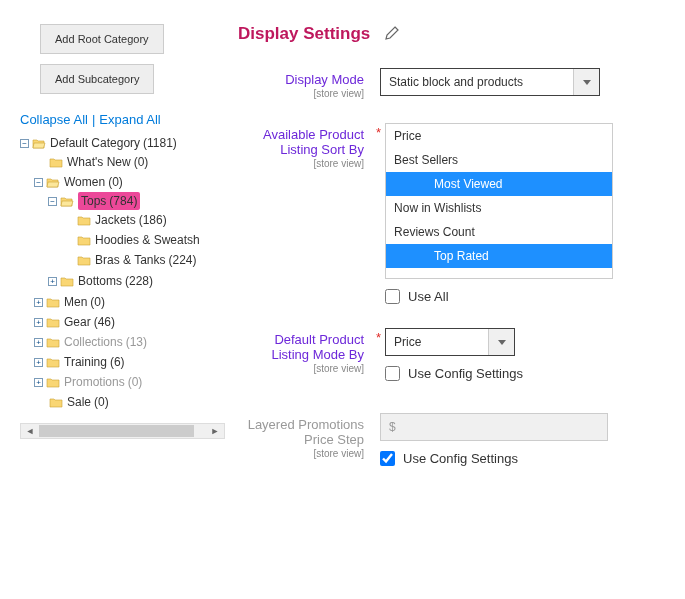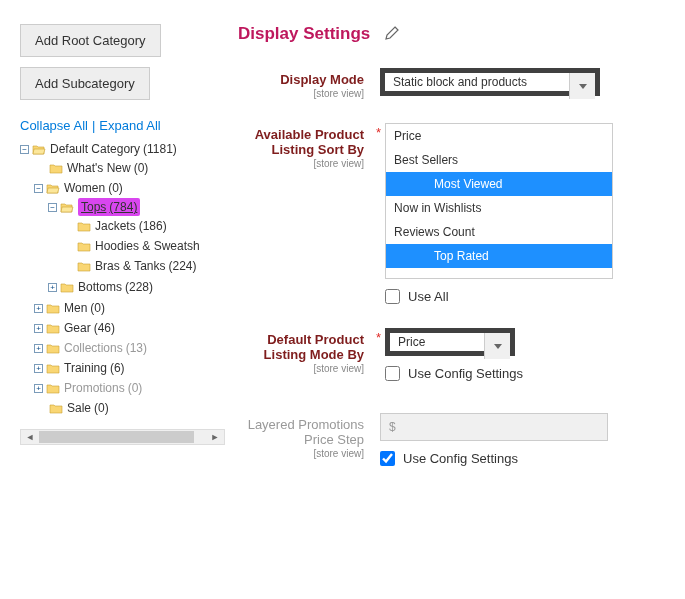--- a/index.html
+++ b/index.html
@@ -1,33 +1,33 @@
 <!DOCTYPE html>
 <html><head>
 <meta charset="utf-8">
 <style>
 * { box-sizing: border-box; margin: 0; padding: 0; }
 body { font-family: Arial, Helvetica, sans-serif; font-size: 12px; color: #333; background: #fff; width: 685px; height: 599px; position: relative; }
 
 .left-panel { position: absolute; left: 20px; top: 24px; width: 205px; }
 .right-panel { position: absolute; left: 238px; top: 24px; width: 430px; }
 
-.btn-secondary { background: #eee; border: 1px solid #ccc; padding: 8px 14px; font-size: 13px; color: #333; cursor: pointer; display: inline-block; margin-bottom: 10px; }
+.btn-secondary { background: #eee; border: 1px solid #ccc; padding: 8px 14px; font-size: 11px; color: #333; cursor: pointer; display: inline-block; margin-bottom: 10px; margin-left: 20px; }
 
 .tree-controls { margin-top: 8px; margin-bottom: 6px; font-size: 13px; color: #007bdb; }
 .tree-controls span { cursor: pointer; }
 .tree-controls .sep { color: #007bdb; padding: 0 4px; }
 
 .tree { font-size: 12px; line-height: 18px; }
 .tree ul { list-style: none; padding-left: 14px; }
 .tree > ul { padding-left: 0; }
 .tree li { padding: 1px 0; white-space: nowrap; }
 .tree-label { color: #333; display: inline-flex; align-items: center; }
 .tree-label.muted { color: #999; }
-.tree-label.selected { background: #d946ef; padding: 0 3px; border-radius: 2px; text-decoration: underline; }
+.tree-label.selected { background: #ec4899; padding: 0 3px; border-radius: 2px; }
 .tree-label .count { margin-left: 3px; text-align: right; }
 
 .toggle { display: inline-flex; align-items: center; justify-content: center; width: 9px; height: 9px; border: 1px solid #7a9bb9; background: #fff; font-size: 8px; line-height: 8px; color: #0a4a86; margin-right: 3px; cursor: pointer; vertical-align: middle; }
 .toggle.collapsed::before { content: "+"; }
 .toggle.expanded::before { content: "−"; }
 .toggle.none { border: none; background: transparent; width: 12px; }
 
 .folder-icon { display: inline-block; width: 14px; height: 11px; margin-right: 4px; vertical-align: middle; position: relative; }
 .folder-icon svg { display: block; }
 
@@ -36,27 +36,27 @@
 .tree-scrollbar .arrow-l, .tree-scrollbar .arrow-r { position: absolute; top: 0; width: 14px; height: 14px; font-size: 9px; color: #666; display: flex; align-items: center; justify-content: center; }
 .tree-scrollbar .arrow-l { left: 2px; }
 .tree-scrollbar .arrow-r { right: 2px; }
 
 
 .section-title { font-size: 17px; font-weight: 600; color: #be185d; display: inline-block; margin-right: 10px; }
 .pencil-icon { display: inline-block; width: 16px; height: 16px; vertical-align: text-bottom; color: #666; cursor: pointer; }
 
 .field-row { display: flex; align-items: flex-start; margin-top: 24px; }
 .field-label { width: 142px; text-align: right; padding-right: 16px; padding-top: 4px; }
-.field-label .label-text { font-size: 13px; font-weight: 700; color: #7f1d1d; display: block; }
+.field-label .label-text { font-size: 13px; font-weight: 400; color: #6d28d9; display: block; }
 .field-label .scope { font-size: 10px; color: #888; display: block; margin-top: 1px; }
 .field-label.muted .label-text { color: #999; font-weight: normal; }
 .field-value { flex: 1; }
 .required-star { color: #e02b27; font-size: 13px; position: relative; left: -4px; top: 2px; }
 
-.select { width: 220px; height: 28px; border: 5px solid #404040; background: #fff; position: relative; display: flex; align-items: center; padding: 0 8px; font-size: 12px; cursor: pointer; }
+.select { width: 220px; height: 28px; border: 1px solid #404040; background: #fff; position: relative; display: flex; align-items: center; padding: 0 8px; font-size: 12px; cursor: pointer; }
 .select .arrow { position: absolute; right: 0; top: 0; width: 26px; height: 26px; background: #f0f0f0; border-left: 1px solid #ccc; display: flex; align-items: center; justify-content: center; }
 .select .arrow::after { content: ""; border-left: 4px solid transparent; border-right: 4px solid transparent; border-top: 5px solid #666; }
 
 .toggle-switch { width: 40px; height: 20px; border-radius: 10px; background: #79a22e; position: relative; display: inline-block; vertical-align: middle; cursor: pointer; }
 .toggle-switch::after { content: ""; position: absolute; right: 2px; top: 2px; width: 16px; height: 16px; background: #fff; border-radius: 50%; }
 .switch-text { margin-left: 12px; font-size: 12px; }
 
 .listbox { width: 228px; height: 156px; border: 1px solid #ccc; overflow-y: scroll; }
 .listbox .opt { padding: 5px 8px; font-size: 12px; cursor: pointer; }
 .listbox .opt.selected { background: #1e90ff; color: #fff; padding-left: 48px; }

